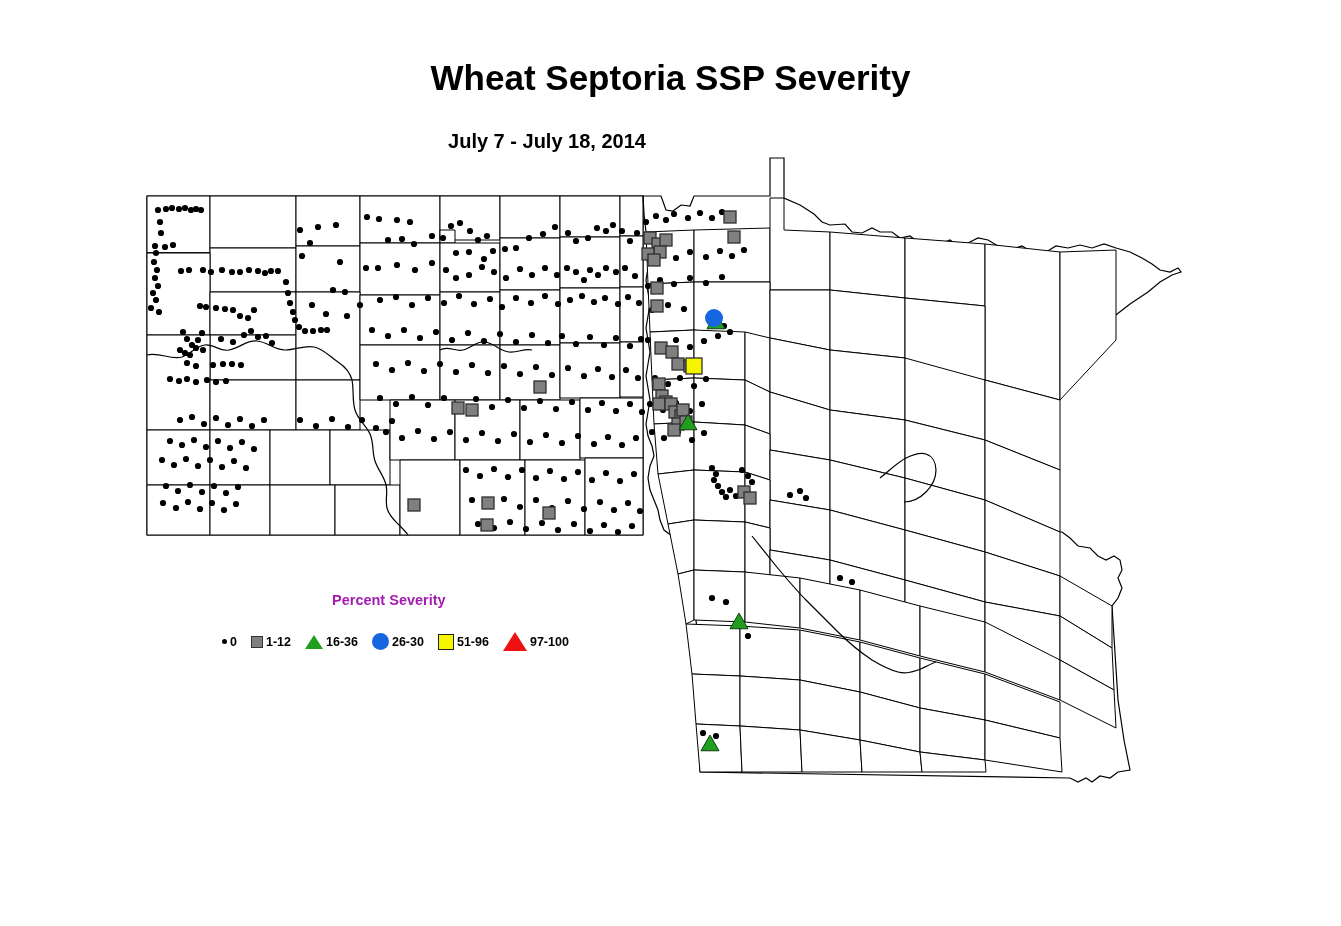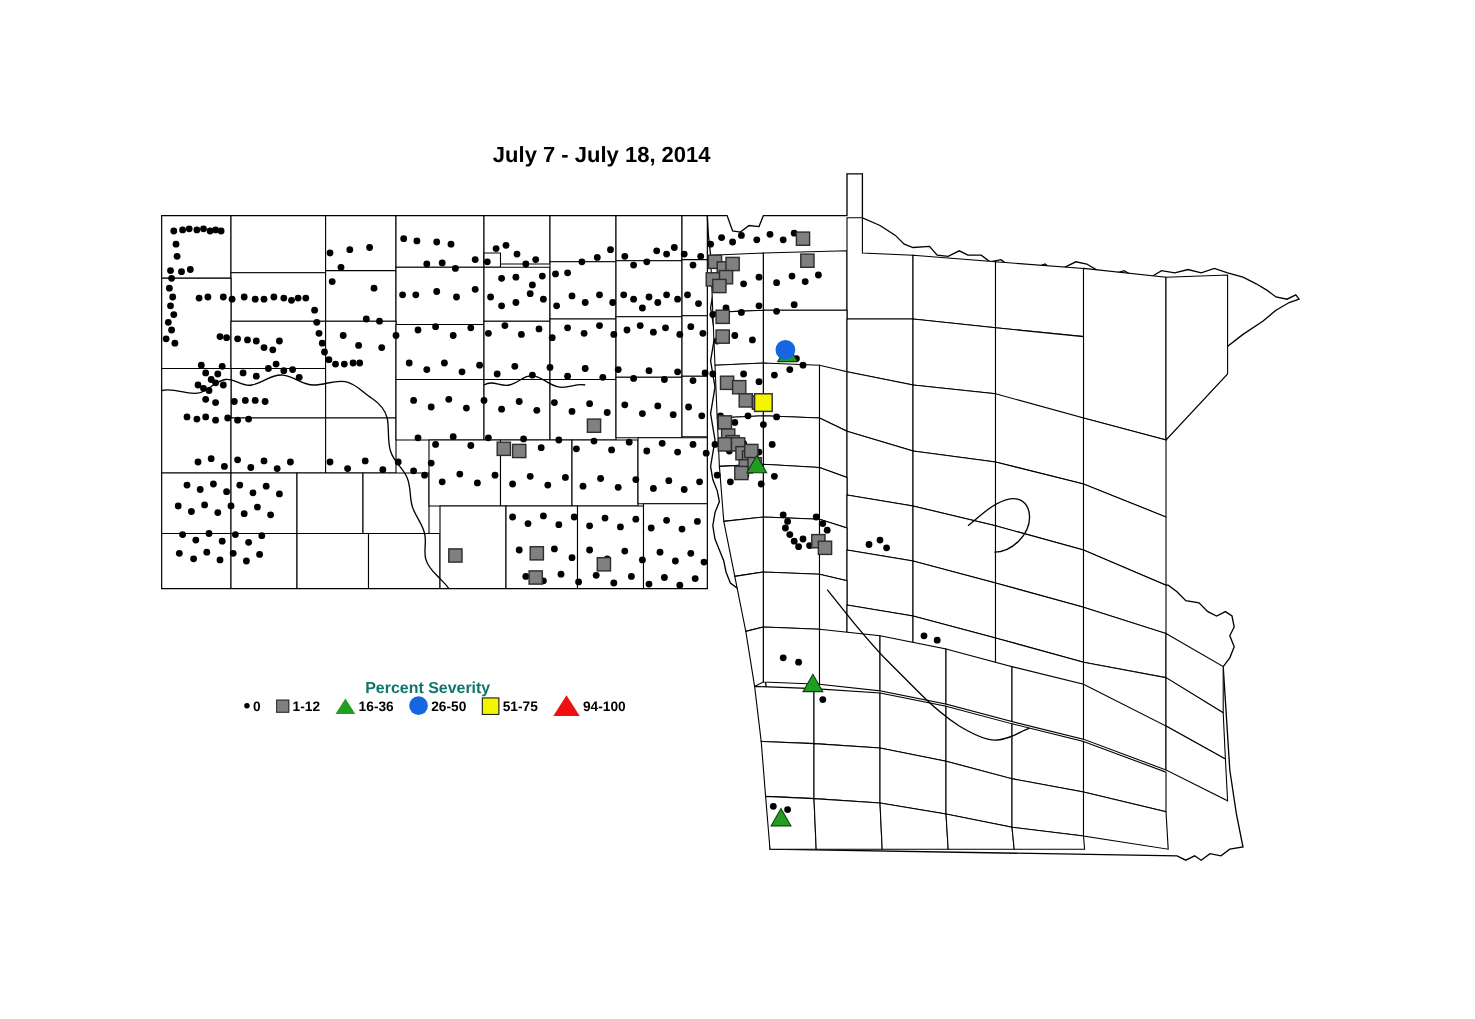--- a/index.html
+++ b/index.html
@@ -72,24 +72,23 @@
     top: 590px;
     width: 400px;
     height: 80px;
   }
   #legend-title {
     position: absolute;
     left: 110px;
     top: 2px;
     font-size: 14.5px;
     font-weight: bold;
-    color: #0f766e;
+    color: #a21caf;
     white-space: nowrap;
     font-family: "Liberation Sans", sans-serif;
-    margin-top: 26px;
   }
   #legend-row {
     position: absolute;
     left: 0;
     top: 42px;
     display: flex;
     align-items: center;
     white-space: nowrap;
   }
   .leg-item {
@@ -136,20 +135,21 @@
     width: 0; height: 0;
     border-left: 12px solid transparent;
     border-right: 12px solid transparent;
   }
 </style>
 </head>
 <body>
 
 <div id="page">
 
+  <div id="title">Wheat Septoria SSP Severity</div>
   <div id="subtitle">July 7 - July 18, 2014</div>
 
   <div id="map-wrap">
     <svg class="mapsvg" width="1341" height="926" viewBox="0 0 1341 926">
 
       <g>
 
         <path class="stateoutline" d="M147,196 L643,196 L643,535 L147,535 Z"></path>
 
         <path class="county" d="M147,196 L210,196 L210,253 L147,253 Z"></path>
@@ -797,29 +797,29 @@
         <span class="leg-label">1-12</span>
       </div>
 
       <div class="leg-item">
         <span class="sym sym-tri" id="leg-tri-2" style="border-bottom: 14px solid rgb(31, 158, 31);"></span>
         <span class="leg-label">16-36</span>
       </div>
 
       <div class="leg-item">
         <span class="sym sym-circ" id="leg-circ-3" style="background: rgb(21, 102, 224);"></span>
-        <span class="leg-label">26-50</span>
+        <span class="leg-label">26-30</span>
       </div>
 
       <div class="leg-item">
         <span class="sym sym-sq-lg" id="leg-sq-4" style="background: rgb(245, 245, 0); border-color: rgb(34, 34, 34);"></span>
-        <span class="leg-label">51-75</span>
+        <span class="leg-label">51-96</span>
       </div>
 
       <div class="leg-item">
         <span class="sym sym-tri-lg" id="leg-tri-5" style="border-bottom: 19px solid rgb(238, 17, 17);"></span>
-        <span class="leg-label">94-100</span>
+        <span class="leg-label">97-100</span>
       </div>
 
     </div>
   </div>
 
 </div>
 
 </body></html>

